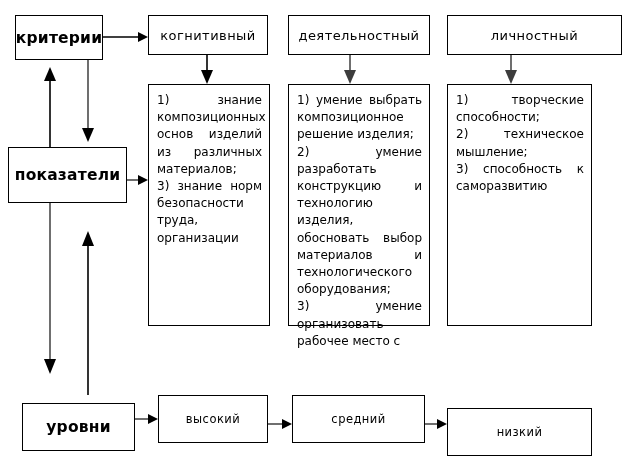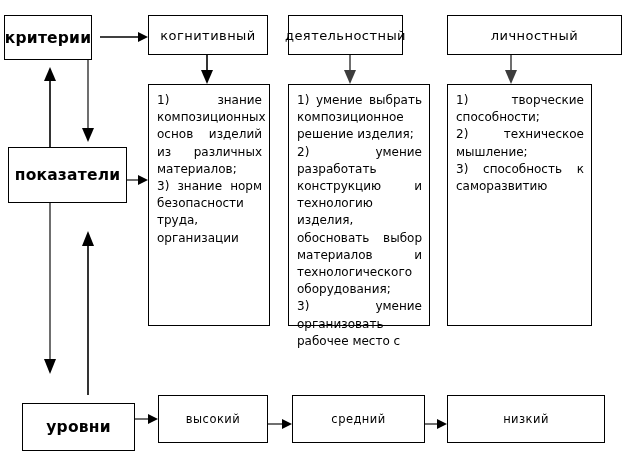--- a/index.html
+++ b/index.html
@@ -119,37 +119,37 @@
       <line class="wire-grey" x1="268" y1="424" x2="286" y2="424"></line>
       <polygon class="ahead" points="292,424 282,419 282,429"></polygon>
     </g>
 
     <g>
       <line class="wire-grey" x1="425" y1="424" x2="441" y2="424"></line>
       <polygon class="ahead" points="447,424 437,419 437,429"></polygon>
     </g>
   </svg>
 
-  <div class="box heading-main" style="left:4px;top:15px;width:88px;height:45px;">
+  <div class="box heading-main" style="left:15px;top:15px;width:88px;height:45px;">
     <span>критерии</span>
   </div>
 
   <div class="box heading-main" style="left:8px;top:147px;width:119px;height:56px;">
     <span>показатели</span>
   </div>
 
   <div class="box heading-main" style="left:22px;top:403px;width:113px;height:48px;align-items:center;">
     <span>уровни</span>
   </div>
 
   <div class="box heading-sub" style="left:148px;top:15px;width:120px;height:40px;">
     <span>когнитивный</span>
   </div>
 
-  <div class="box heading-sub" style="left:288px;top:15px;width:115px;height:40px;">
+  <div class="box heading-sub" style="left:288px;top:15px;width:142px;height:40px;">
     <span>деятельностный</span>
   </div>
 
   <div class="box heading-sub" style="left:447px;top:15px;width:175px;height:40px;">
     <span>личностный</span>
   </div>
 
   <div class="box content" style="left:148px;top:84px;width:122px;height:242px;">
     <p>1) знание композиционных основ изделий из различных материалов;</p>
     <p>3) знание норм безопасности труда, организации</p>
@@ -168,17 +168,17 @@
   </div>
 
   <div class="box level" style="left:158px;top:395px;width:110px;height:48px;">
     <span>высокий</span>
   </div>
 
   <div class="box level" style="left:292px;top:395px;width:133px;height:48px;">
     <span>средний</span>
   </div>
 
-  <div class="box level" style="left:447px;top:395px;width:158px;height:48px;">
+  <div class="box level" style="left:447px;top:408px;width:145px;height:48px;">
     <span>низкий</span>
   </div>
 
 </div>
 
 </body></html>

